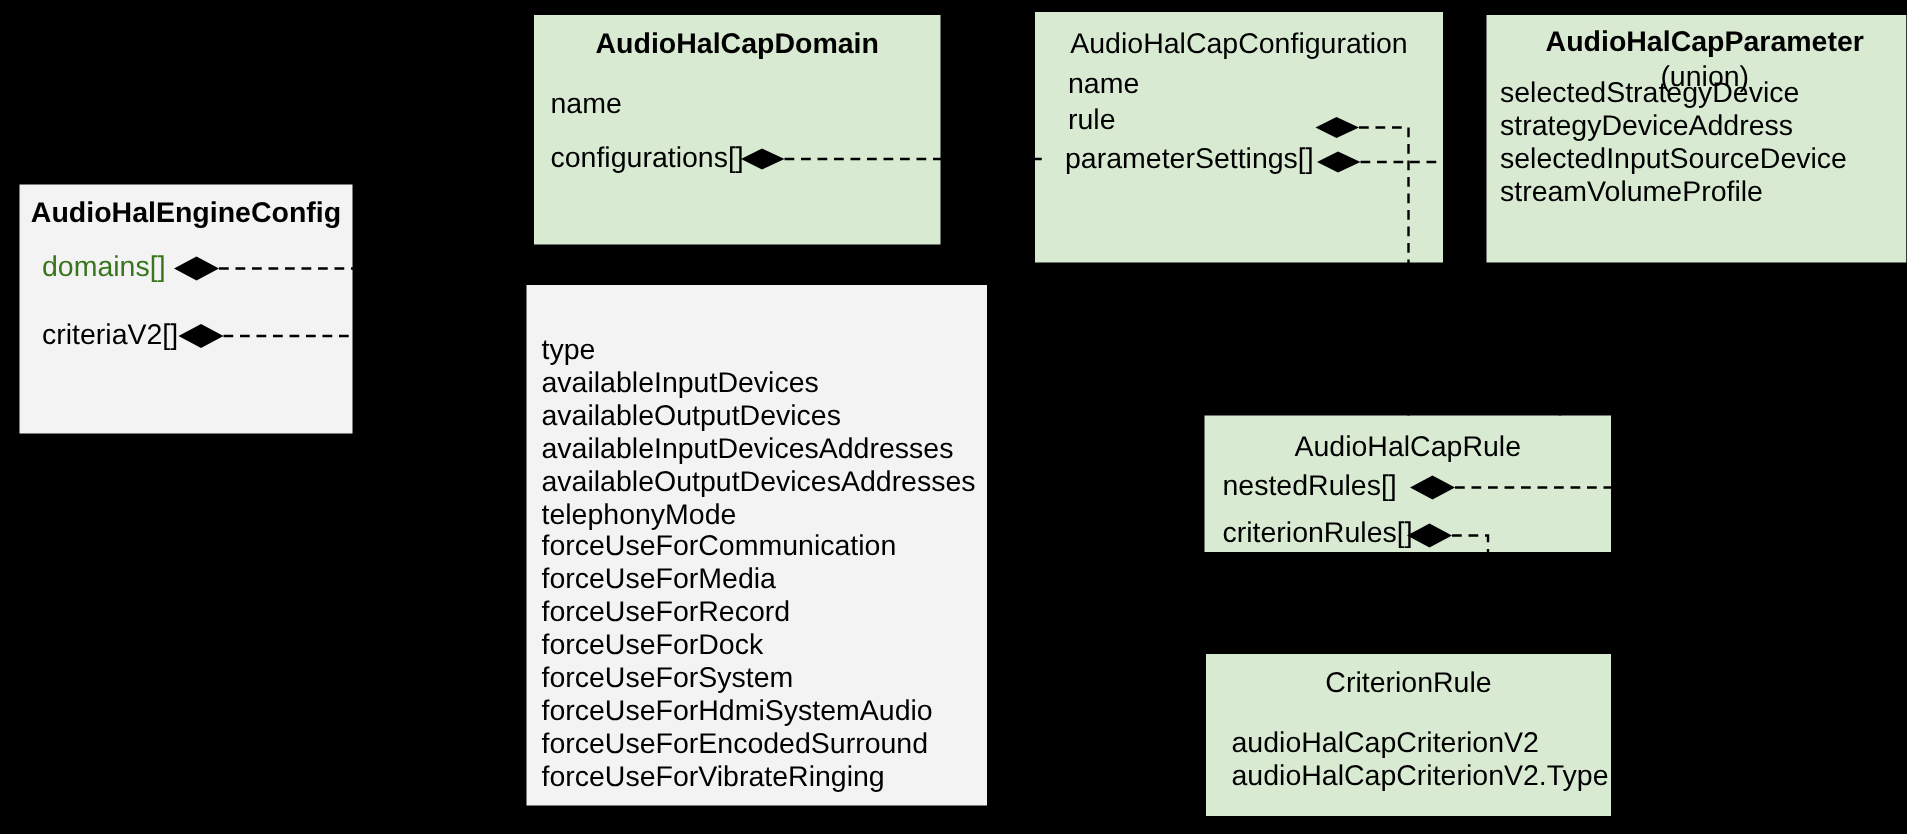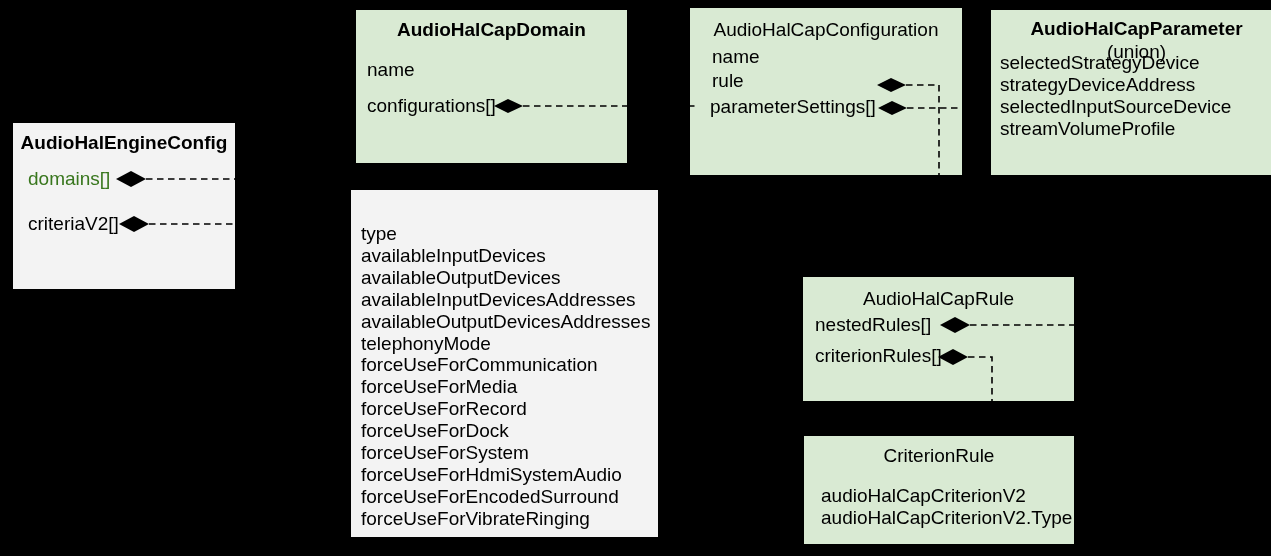--- a/index.html
+++ b/index.html
@@ -94,21 +94,21 @@
       <div>forceUseForMedia</div>
       <div>forceUseForRecord</div>
       <div>forceUseForDock</div>
       <div>forceUseForSystem</div>
       <div>forceUseForHdmiSystemAudio</div>
       <div>forceUseForEncodedSurround</div>
       <div>forceUseForVibrateRinging</div>
     </div>
   </div>
 
-  <div class="box green" style="left:803px; top:277px; width:271px; height:124px;">
+  <div class="box green" style="left:803px; top:277px; width:271px; height:91px;">
     <div class="title regular" style="top:11px;">AudioHalCapRule</div>
     <div class="row" style="left:12px; top:37px;">nestedRules[]</div>
     <div class="row" style="left:12px; top:68px;">criterionRules[]</div>
   </div>
 
   <div class="box green" style="left:804px; top:436px; width:270px; height:108px;">
     <div class="title regular" style="top:9px;">CriterionRule</div>
     <div class="fieldlist lh22" style="left:17px; top:49px;">
       <div>audioHalCapCriterionV2</div>
       <div>audioHalCapCriterionV2.Type</div>

